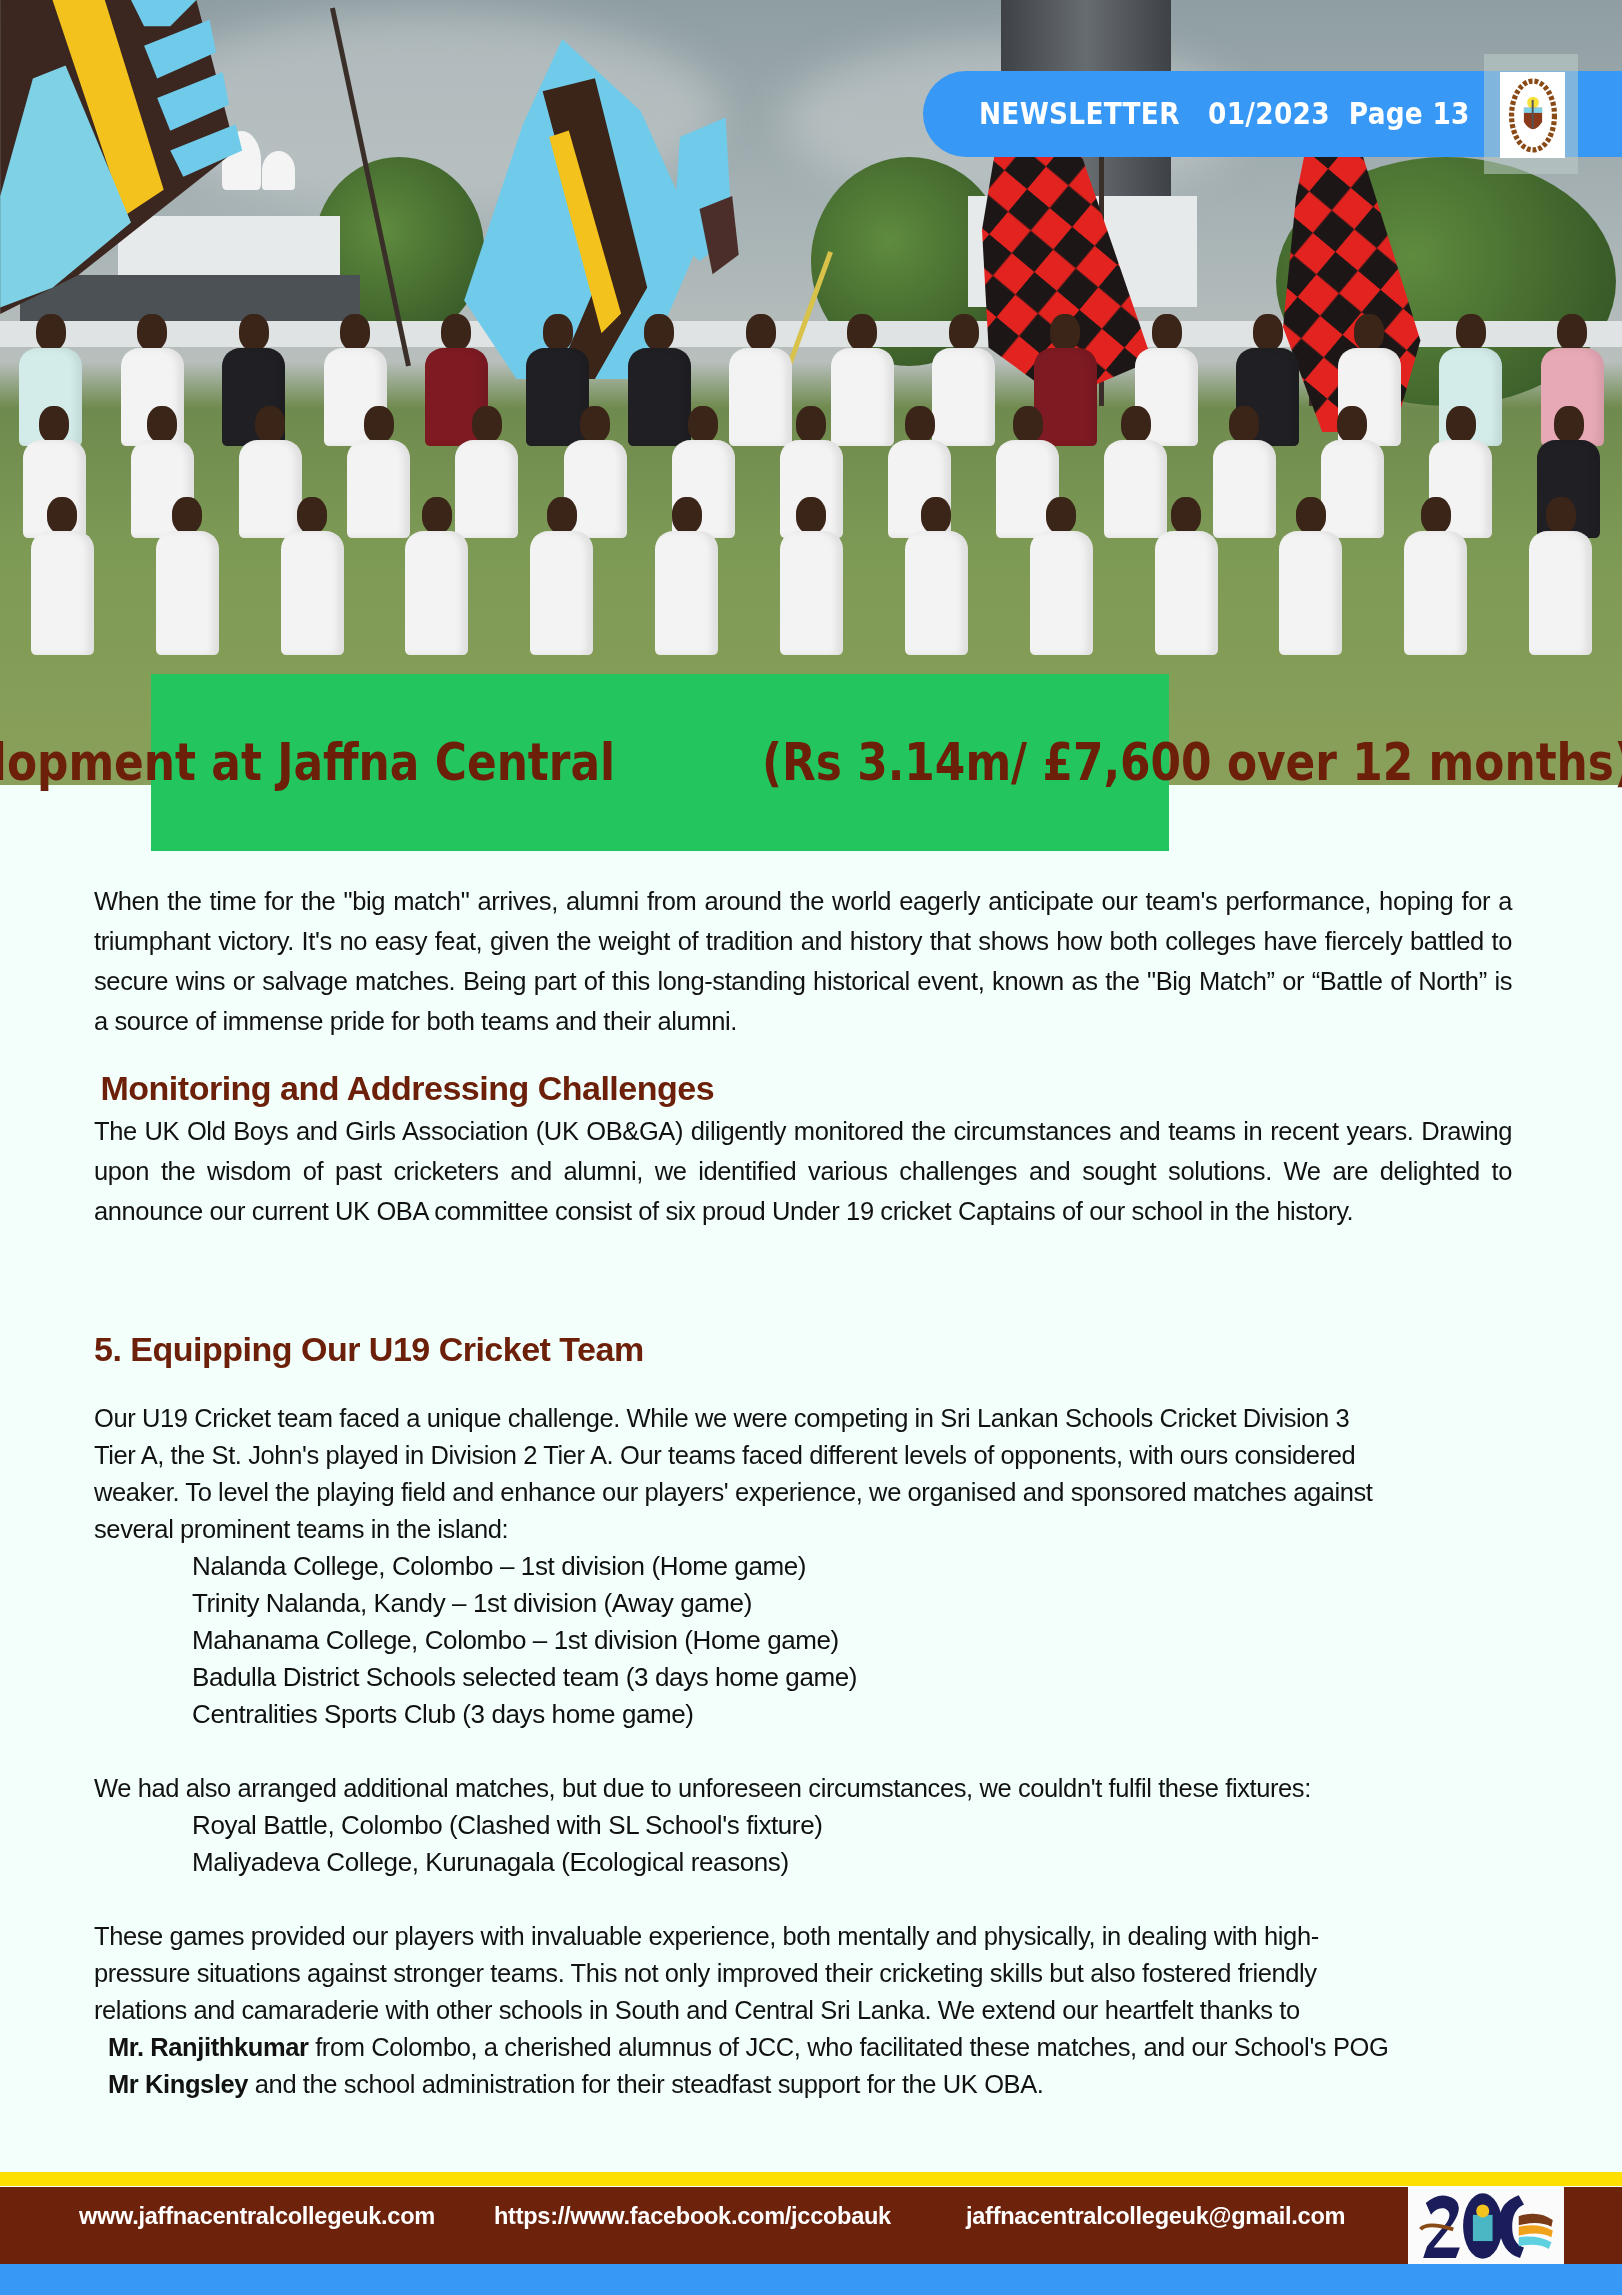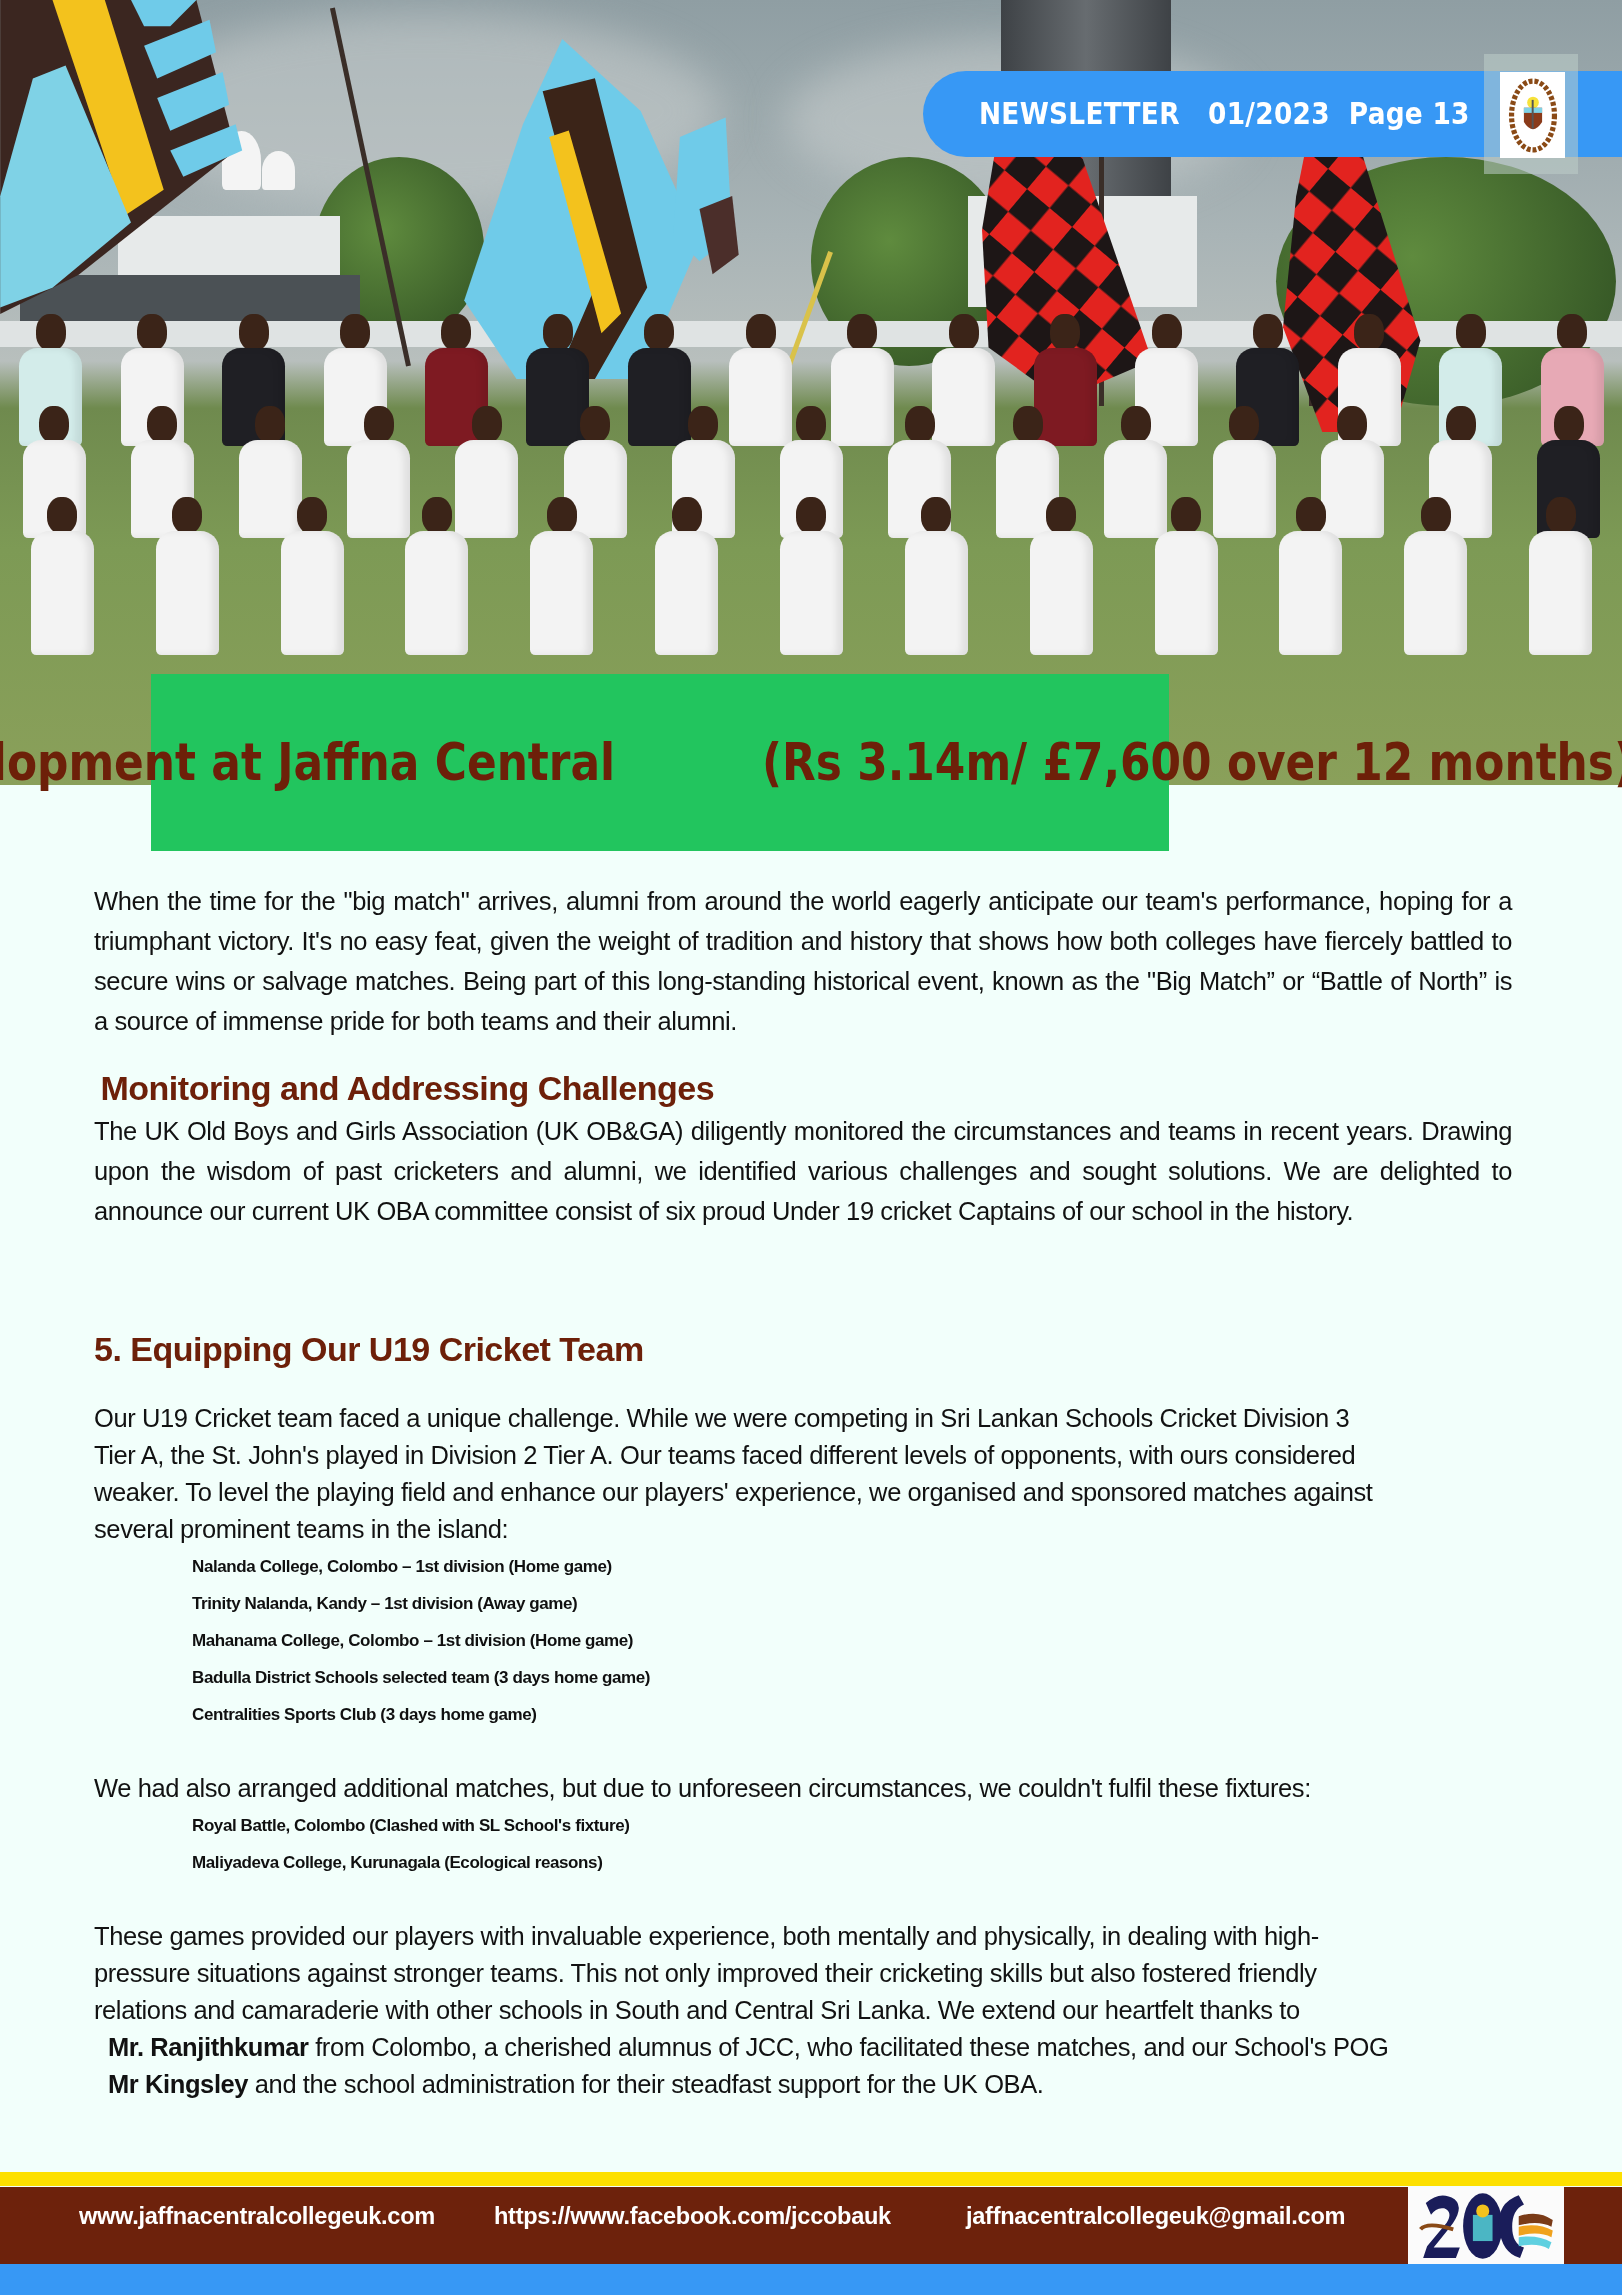--- a/index.html
+++ b/index.html
@@ -62,21 +62,21 @@
   .para {
     font-size:25.5px; line-height:40px; color:#121212; margin:0;
     font-family: "Liberation Sans", sans-serif; letter-spacing:-0.4px;
   }
   .para.just { text-align: justify; text-align-last: left; }
   .h2 {
     color:#6d2009; font-weight:bold; font-size:34px; margin:0;
     font-family: "Liberation Sans", sans-serif; letter-spacing:-0.5px;
   }
   .match-list { margin:0; padding:0; list-style:none; padding-left:98px; }
-  .match-list li { font-weight:bold; font-size:17px; line-height:37px; letter-spacing:-0.4px; color:#101010; }
+  .match-list li { font-weight:normal; font-size:26px; line-height:37px; letter-spacing:-0.4px; color:#101010; }
   b { font-weight:bold;margin-left:14px; }
 
   
   .footer-yellow { position:absolute; left:0; top:2172px; width:1623px; height:14.4px; background:#fde000; }
   .footer-brown { position:absolute; left:0; top:2187px; width:1623px; height:77px; background:#6d220c; }
   .footer-blue { position:absolute; left:0; top:2264px; width:1623px; height:31px; background:#3798f5; }
   .footer-links { position:absolute; left:0; top:2187px; height:58px; width:1407px; display:flex; align-items:center; }
   .footer-link { color:#fff; font-weight:bold; font-size:23.6px; white-space:nowrap; font-family:"Liberation Sans", sans-serif; letter-spacing:-0.3px; text-decoration:none; position:absolute; }
   .footer-logo { position:absolute; left:1408px; top:2187px; width:156px; height:77px; background:#fbfbfb; display:flex; align-items:center; justify-content:center; }
 </style>

